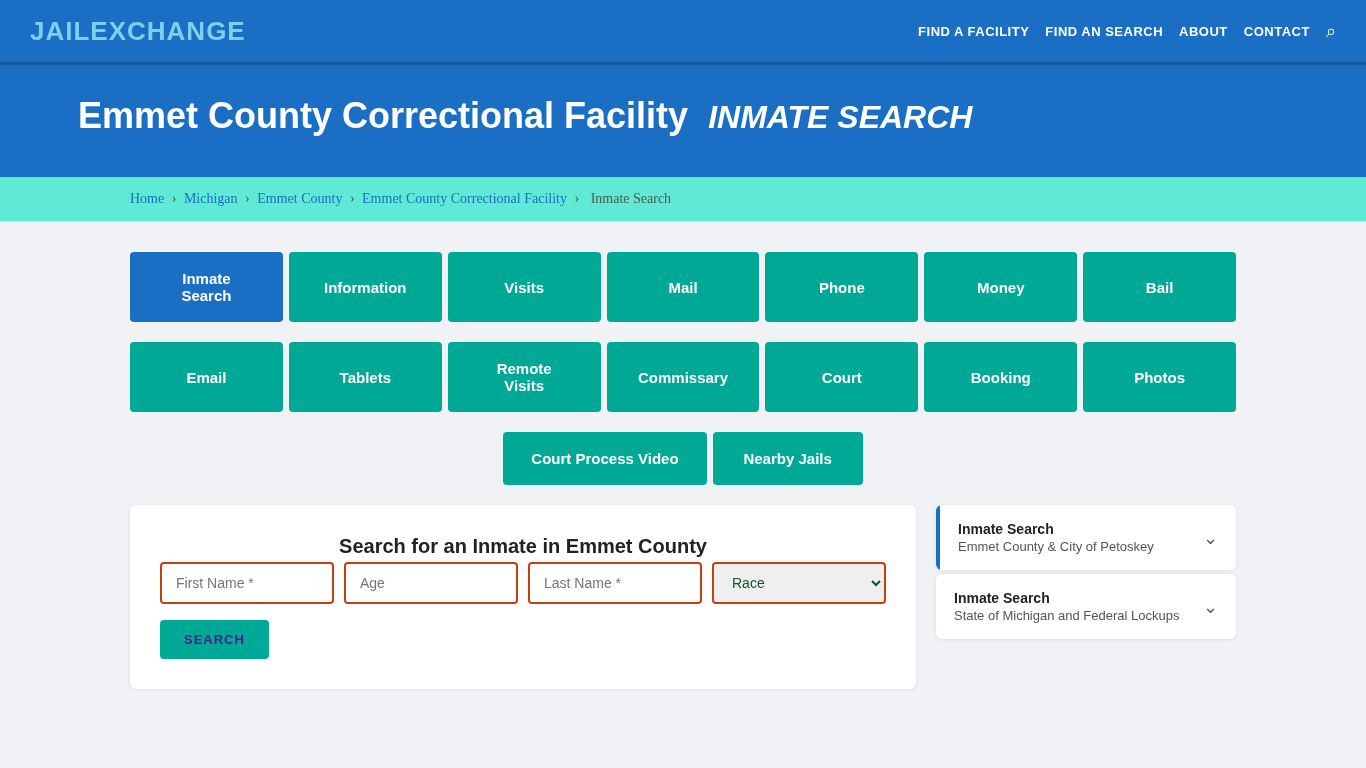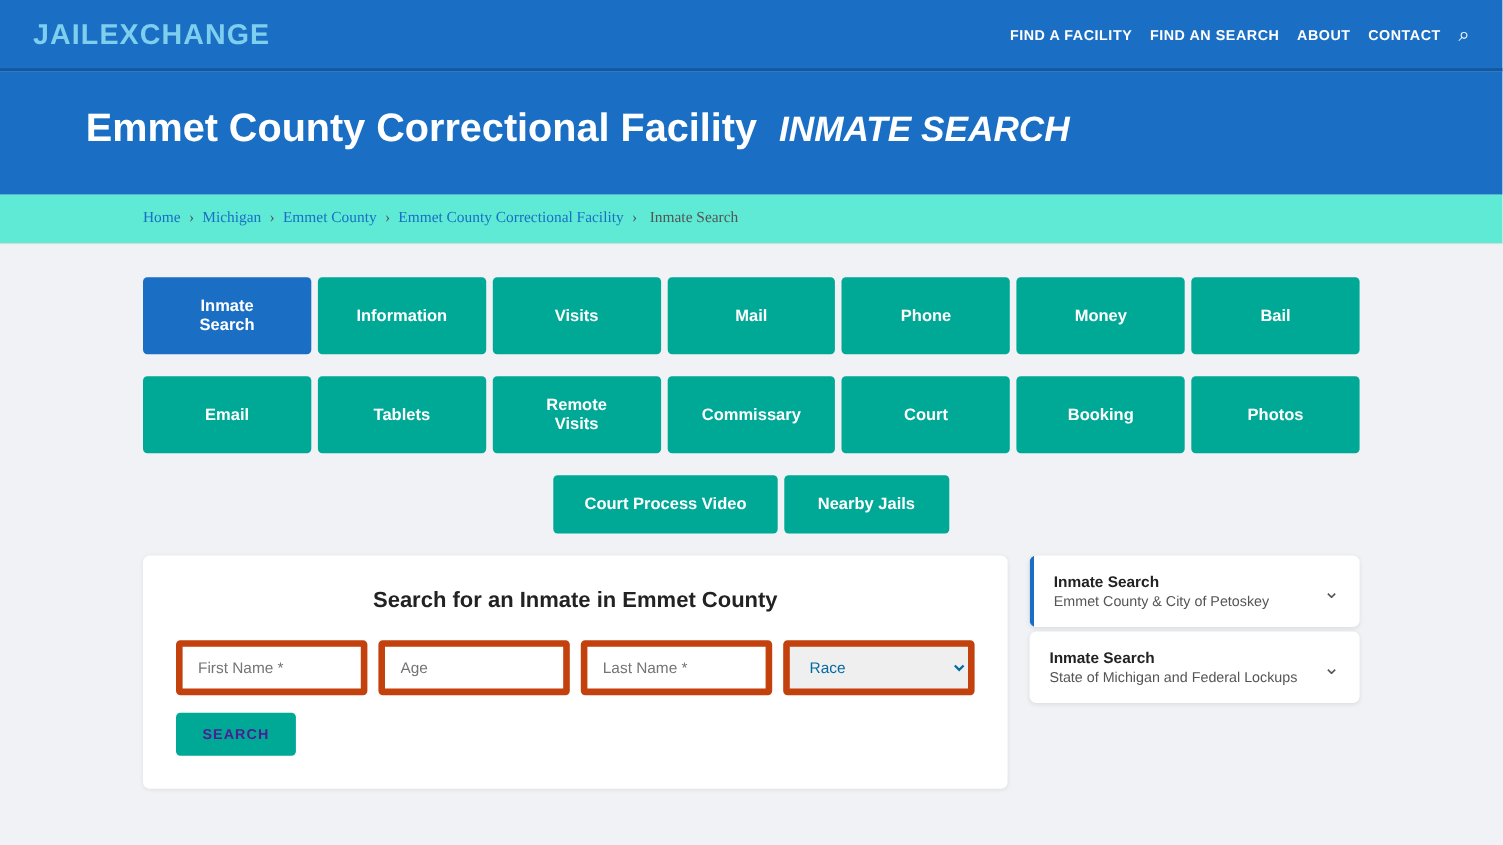--- a/index.html
+++ b/index.html
@@ -112,38 +112,38 @@
     .search-form-card {
       background: white;
       border-radius: 6px;
       padding: 30px;
       flex: 1;
       box-shadow: 0 1px 4px rgba(0,0,0,0.08);
     }
     .search-form-title {
       font-size: 20px;
       font-weight: 700;
-      margin-bottom: 24px;
+      margin-bottom: 4px;
       text-align: center;
       color: #222;
     }
     .search-inputs {
       display: flex;
       gap: 10px;
       margin-bottom: 16px;
       flex-wrap: wrap;
     }
     .search-inputs input, .search-inputs select {
       padding: 10px 14px;
-      border: 6px solid #c2410c;
+      border: 2px solid #c2410c;
       border-radius: 4px;
       font-size: 14px;
       flex: 1;
       min-width: 100px;
-      color: #0369a1;
+      color: #14532d;
     }
     .search-btn {
       background: #00a896;
       color: #4c1d95;
       border: none;
       padding: 12px 24px;
       font-size: 13px;
       font-weight: 700;
       border-radius: 4px;
       cursor: pointer;

